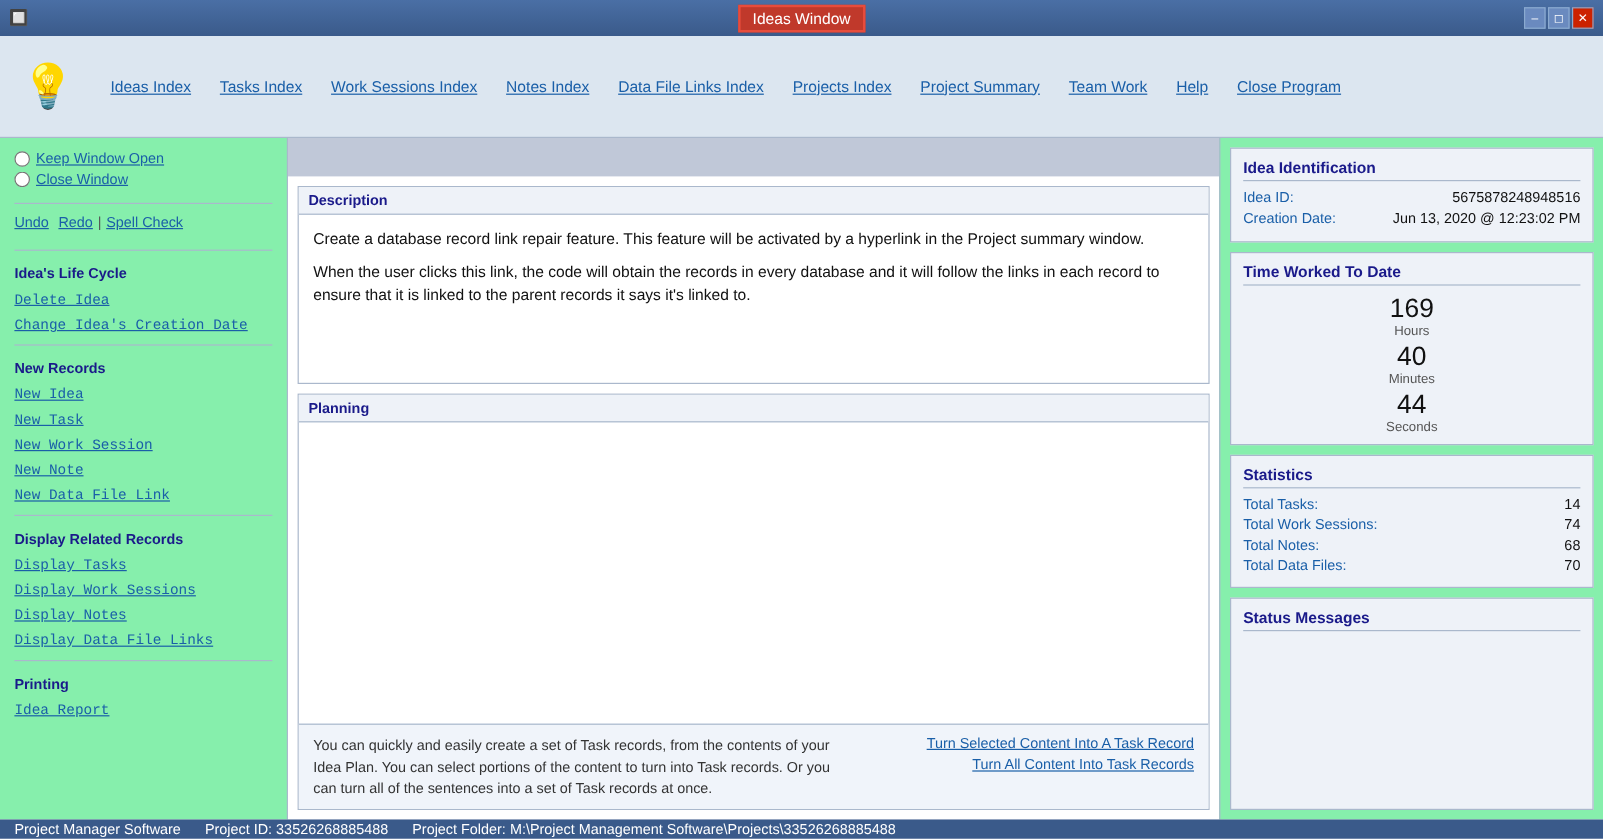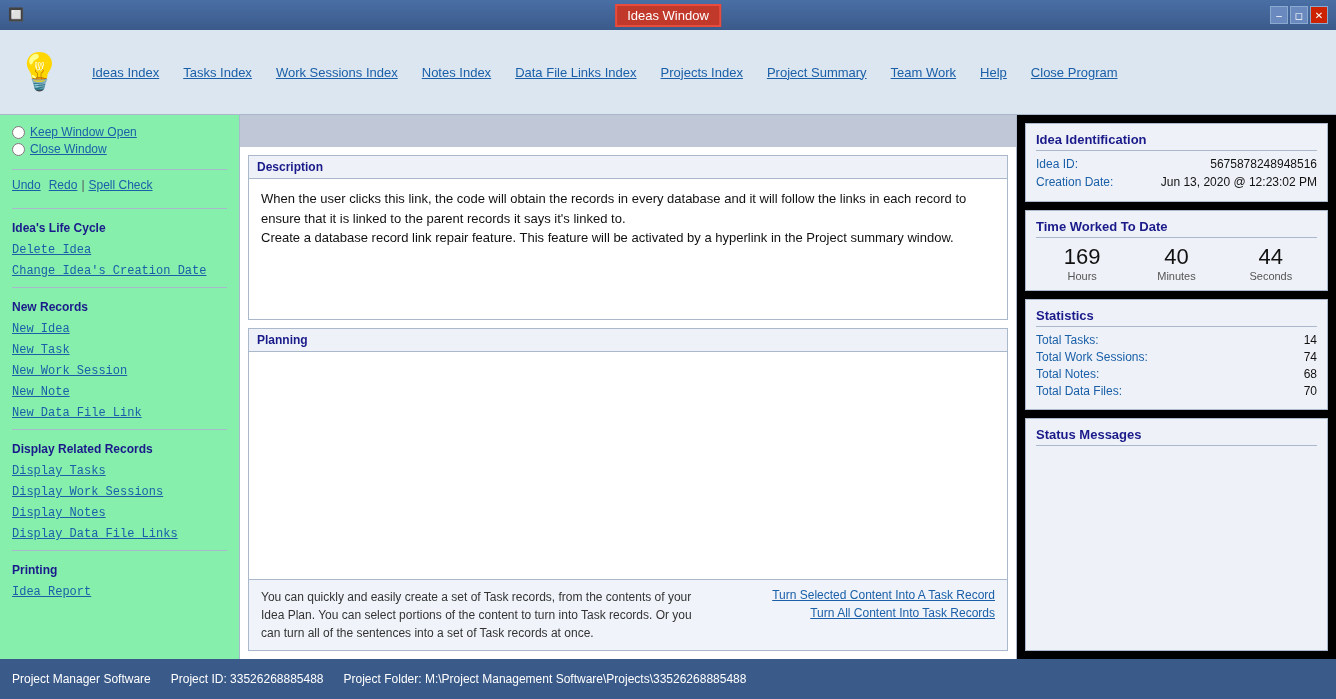--- a/index.html
+++ b/index.html
@@ -233,21 +233,21 @@
     .planning-footer-link {
       color: #1a5fa8;
       text-decoration: underline;
       cursor: pointer;
       font-size: 12px;
     }
 
     
     .right-panel {
       width: 320px;
-      background: #000000;
+      background: #86efac;
       border-left: 1px solid #aab8cc;
       display: flex;
       flex-direction: column;
       gap: 0;
       flex-shrink: 0;
       padding: 8px;
     }
     .right-section {
       background: #eef2f8;
       border: 1px solid #aab8cc;
@@ -269,21 +269,21 @@
       font-size: 12px;
     }
     .right-label {
       color: #1a5fa8;
     }
     .right-value {
       color: #111;
     }
     .time-grid {
       display: grid;
-      grid-template-columns: 1fr 1fr 1fr;
+      grid-template-columns: 1fr;
       text-align: center;
       gap: 2px;
       margin-top: 4px;
     }
     .time-value {
       font-size: 22px;
       color: #111;
       font-weight: normal;
     }
     .time-label {
@@ -306,21 +306,21 @@
       flex: 1;
       background: #eef2f8;
       border: 1px solid #aab8cc;
       padding: 8px 10px;
     }
 
     
     .status-bar {
       background: #3a5a8a;
       color: white;
-      height: 40px;
+      height: 16px;
       display: flex;
       align-items: center;
       padding: 0 12px;
       font-size: 12px;
       gap: 20px;
       flex-shrink: 0;
     }
   </style>
 </head>
 <body>
@@ -403,22 +403,22 @@
     <hr class="sidebar-divider">
 
     <div class="sidebar-section-title">Printing</div>
     <span class="sidebar-link">Idea Report</span>
   </div>
 
   <div class="center-panel">
     <div class="description-section">
       <div class="section-label">Description</div>
       <div class="description-content">
+        <p style="margin-bottom:8px;">Create a database record link repair feature. This feature will be activated by a hyperlink in the Project summary window.</p>
         <p>When the user clicks this link, the code will obtain the records in every database and it will follow the links in each record to ensure that it is linked to the parent records it says it's linked to.</p>
-        <p style="margin-bottom:8px;">Create a database record link repair feature. This feature will be activated by a hyperlink in the Project summary window.</p>
       </div>
     </div>
 
     <div class="planning-section">
       <div class="section-label">Planning</div>
       <div class="planning-content"></div>
       <div class="planning-footer">
         <div class="planning-footer-text">You can quickly and easily create a set of Task records, from the contents of your Idea Plan. You can select portions of the content to turn into Task records. Or you can turn all of the sentences into a set of Task records at once.</div>
         <div class="planning-footer-links">
           <span class="planning-footer-link">Turn Selected Content Into A Task Record</span>

